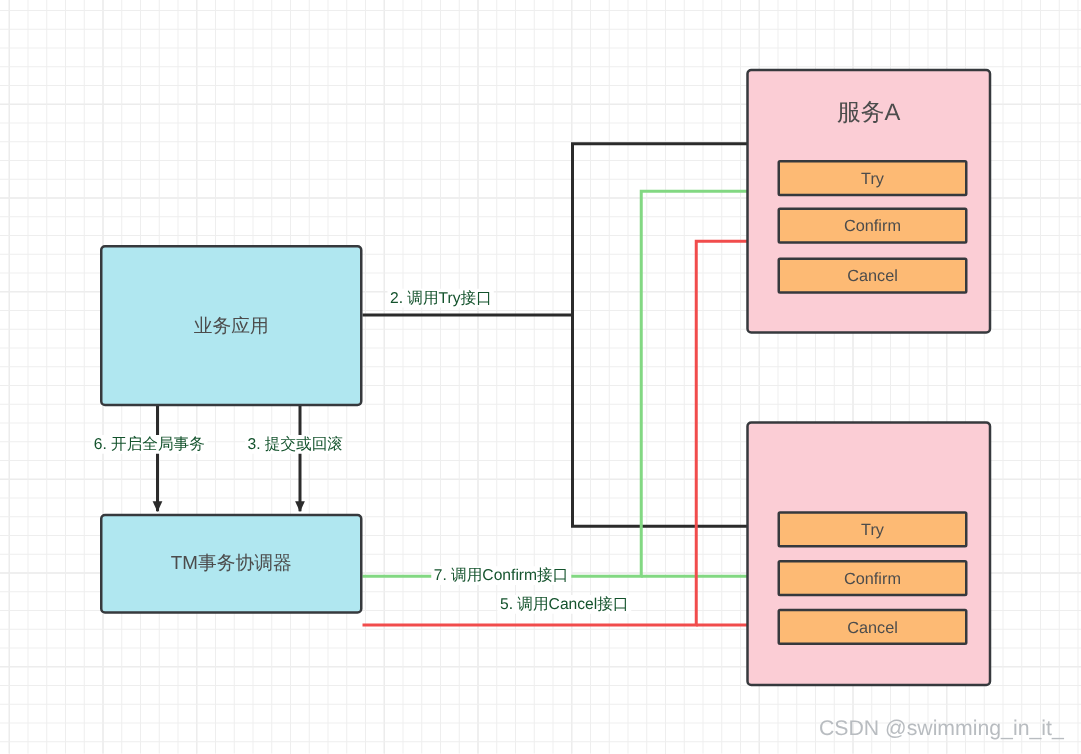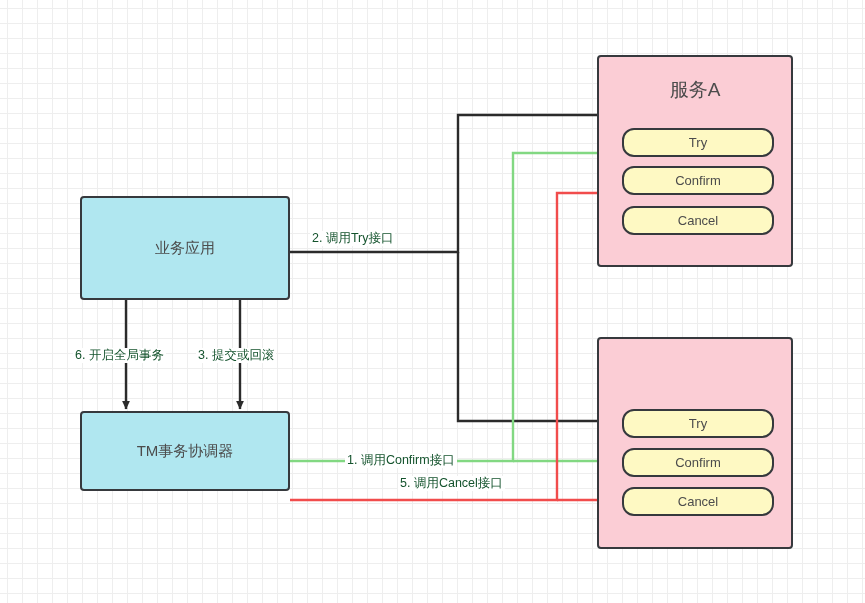--- a/index.html
+++ b/index.html
@@ -57,22 +57,22 @@
     font-size: 15px;
   }
   .svc-title {
     top: 20px;
     font-size: 19px;
   }
   .op-box {
     position: absolute;
     box-sizing: border-box;
     border: 2px solid #36393d;
-    background: #fef9c3;
-    border-radius: 12px;
+    background: #fdba74;
+    border-radius: 2px;
     display: flex;
     align-items: center;
     justify-content: center;
     color: #4c4c4c;
     font-size: 13px;
   }
   .edge-label {
     position: absolute;
     background: #ffffff;
     color: #14532d;
@@ -115,21 +115,21 @@
     <path d="M290,252 L458,252 L458,115 L612,115" stroke="#2b2b2b" stroke-width="2.4" fill="none" marker-end="url(#arrow-black)"></path>
     <path d="M458,252 L458,421 L612,421" stroke="#2b2b2b" stroke-width="2.4" fill="none" marker-end="url(#arrow-black)"></path>
 
     <path d="M290,461 L513,461 L513,153 L612,153" stroke="#82d882" stroke-width="2.4" fill="none" marker-end="url(#arrow-green)"></path>
     <path d="M513,461 L612,461" stroke="#82d882" stroke-width="2.4" fill="none" marker-end="url(#arrow-green)"></path>
 
     <path d="M290,500 L557,500 L557,193 L612,193" stroke="#f14c4c" stroke-width="2.4" fill="none" marker-end="url(#arrow-red)"></path>
     <path d="M557,500 L612,500" stroke="#f14c4c" stroke-width="2.4" fill="none" marker-end="url(#arrow-red)"></path>
   </svg>
 
-  <div class="node node-app" style="left:80px; top:196px; width:210px; height:104px;">
+  <div class="node node-app" style="left:80px; top:196px; width:210px; height:129px;">
     <div class="node-label app-title">业务应用</div>
   </div>
 
   <div class="node node-app" style="left:80px; top:411px; width:210px; height:80px;">
     <div class="node-label app-title">TM事务协调器</div>
   </div>
 
   <div class="node node-svc" style="left:597px; top:30px; width:196px; height:212px;margin-top:25px;">
     <div class="node-label svc-title">服务A</div>
     <div class="op-box" style="left:23px; top:71px; width:152px; height:29px;">
@@ -154,18 +154,19 @@
       <span>Cancel</span>
     </div>
   </div>
 
   <div class="edge-label" style="left:73px; top:348px;">6. 开启全局事务</div>
 
   <div class="edge-label" style="left:310px; top:231px;">2. 调用Try接口</div>
 
   <div class="edge-label" style="left:196px; top:348px;">3. 提交或回滚</div>
 
-  <div class="edge-label" style="left:345px; top:453px;">1. 调用Confirm接口</div>
+  <div class="edge-label" style="left:345px; top:453px;">7. 调用Confirm接口</div>
 
   <div class="edge-label" style="left:398px; top:476px;">5. 调用Cancel接口</div>
 
+  <div class="watermark">CSDN @swimming_in_it_</div>
 
 </div>
 
 </body></html>

